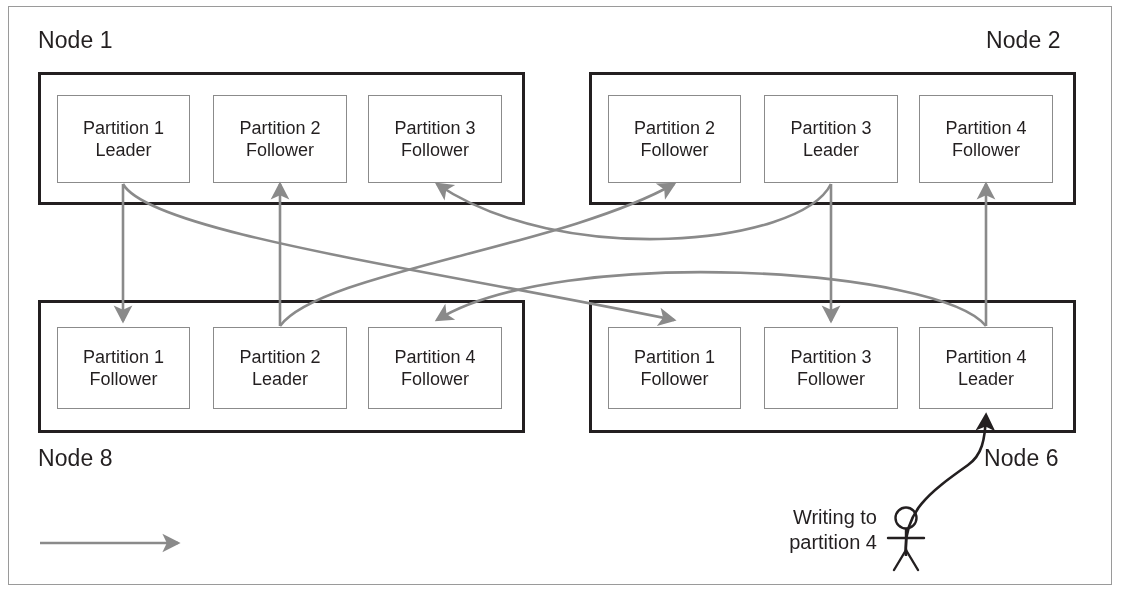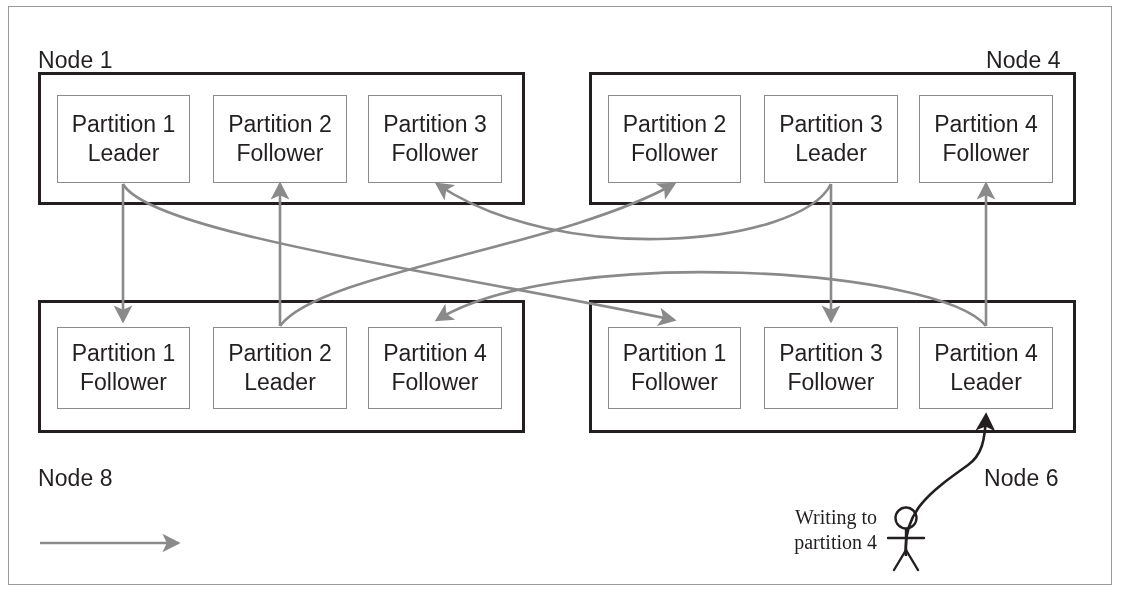--- a/index.html
+++ b/index.html
@@ -42,36 +42,35 @@
     background: transparent;
     box-sizing: border-box;
   }
   .node-label {
     position: absolute;
     font-size: 23px;
     color: #231f20;
     font-family: "Liberation Sans", sans-serif;
     white-space: nowrap;
     letter-spacing: 0.1px;
-    margin-top: 20px;
   }
   .partition {
     position: absolute;
     border: 1.7px solid #8b8b8b;
     background: #ffffff;
     box-sizing: border-box;
     display: flex;
     flex-direction: column;
     align-items: center;
     justify-content: center;
     line-height: 1.24;
   }
   .partition .p-title,
   .partition .p-role {
-    font-size: 23px;
+    font-size: 18px;
     color: #231f20;
     font-family: "Liberation Sans", sans-serif;
     white-space: nowrap;
   }
   .legend-text {
     position: absolute;
     font-size: 20px;
     color: #231f20;
     font-family: "Liberation Sans", sans-serif;
     white-space: nowrap;
@@ -101,21 +100,21 @@
   </div>
   <div class="partition" style="left:213px; top:95px; width:134px; height:88px;">
     <span class="p-title">Partition 2</span>
     <span class="p-role">Follower</span>
   </div>
   <div class="partition" style="left:368px; top:95px; width:134px; height:88px;">
     <span class="p-title">Partition 3</span>
     <span class="p-role">Follower</span>
   </div>
 
-  <div class="node-label" style="left:986px; top:27px;">Node 4</div>
+  <div class="node-label" style="left:986px; top:27px;">Node 2</div>
   <div class="node-box" style="left:589px; top:72px; width:487px; height:133px;"></div>
 
   <div class="partition" style="left:608px; top:95px; width:133px; height:88px;">
     <span class="p-title">Partition 2</span>
     <span class="p-role">Follower</span>
   </div>
   <div class="partition" style="left:764px; top:95px; width:134px; height:88px;">
     <span class="p-title">Partition 3</span>
     <span class="p-role">Leader</span>
   </div>
@@ -194,17 +193,17 @@
     <g stroke="#231f20" stroke-width="2.4" fill="none" stroke-linecap="round">
       <circle cx="906" cy="518" r="10.5"></circle>
       <path d="M906,529 L906,553"></path>
       <path d="M888,538 L924,538"></path>
       <path d="M906,550 L894,570"></path>
       <path d="M906,550 L918,570"></path>
     </g>
   </svg>
 
 
-  <div class="writer-caption" style="left:702px; top:505px; width:175px;font-family:Liberation Serif, serif;">
+  <div class="writer-caption" style="left:702px; top:505px; width:175px;">
     <div>Writing to</div>
     <div>partition 4</div>
   </div>
 </div>
 
 </body></html>

